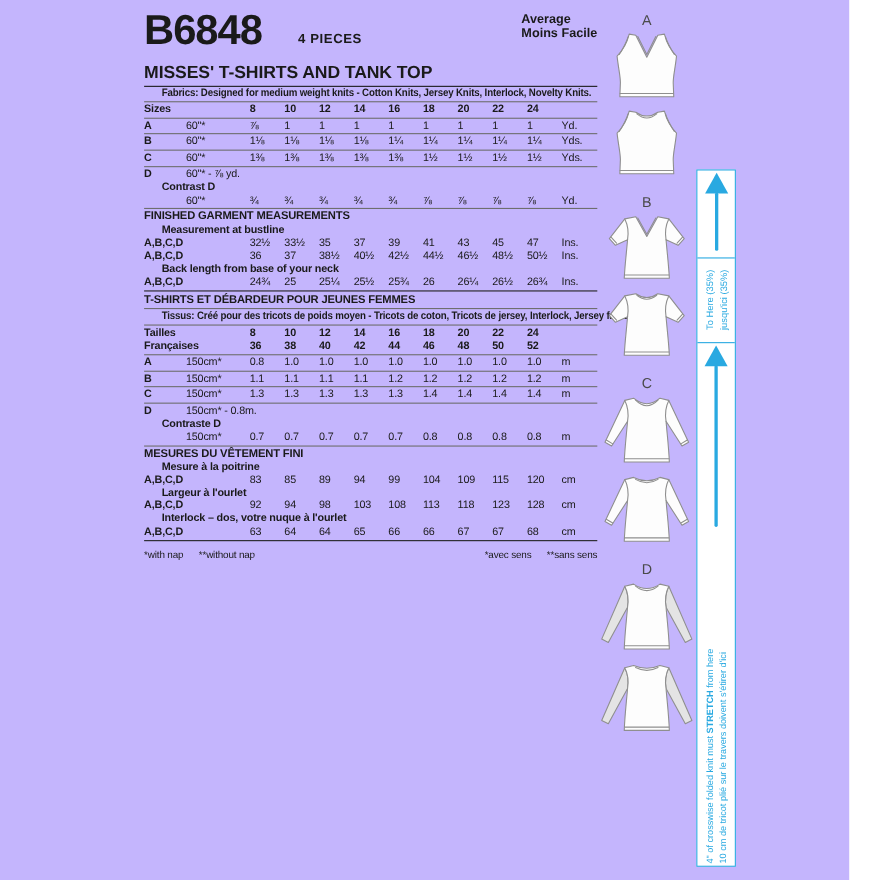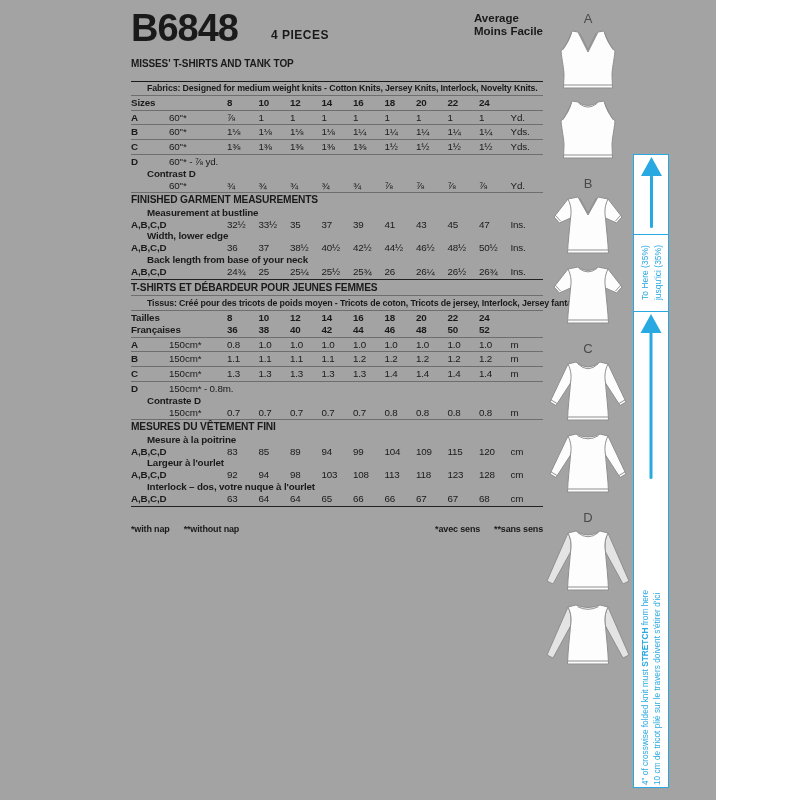--- a/index.html
+++ b/index.html
@@ -1,40 +1,40 @@
 <!DOCTYPE html>
 <html><head>
 <meta charset="utf-8">
 <style>
   * { margin:0; padding:0; box-sizing:border-box; }
   html,body { width:800px; height:800px; background:#ffffff; }
   body { font-family:"Liberation Sans", sans-serif; color:#1a1a1a; }
-  .sheet { position:relative; width:716px; height:800px; background:#a3a3a3; overflow:hidden; }
+  .sheet { position:relative; width:772px; height:800px; background:#c4b5fd; overflow:hidden; }
 
   
   .leftcol { position:absolute; left:131px; top:8px; width:412px; }
   .hdr { position:relative; height:50px; }
   .patnum { font-size:38px; font-weight:bold; letter-spacing:-1px; line-height:40px; }
   .pieces { position:absolute; left:140px; top:20px; font-size:12px; font-weight:bold; letter-spacing:.5px; }
   .diff { position:absolute; right:0; top:4px; text-align:left; font-size:11.5px; font-weight:bold; line-height:13px; }
-  .doctitle { font-size:10px; font-weight:bold; letter-spacing:-0.1px; padding-bottom:12px; border-bottom:1.6px solid #1a1a1a; }
+  .doctitle { font-size:16px; font-weight:bold; letter-spacing:-0.1px; padding-bottom:2px; border-bottom:1.6px solid #1a1a1a; }
 
   .tbl { font-size:9.8px; letter-spacing:-0.15px; }
   .trow { display:grid; grid-template-columns:38px 58px repeat(9,31.5px) 1fr; align-items:baseline; line-height:11.8px; }
   .vals { display:contents; }
   .cell { display:block; }
   .b { font-weight:bold; }
   .span2 { grid-column:1 / 3; }
   .spanrest { grid-column:2 / -1; }
   .lbl-line { line-height:11.8px; font-weight:bold;padding-left:16px; }
   .sec-title { line-height:12.5px; font-size:10.2px; font-weight:bold; }
   .fit { display:inline-block; transform:scaleX(0.9); transform-origin:0 50%; white-space:nowrap; }
   .hr  { border-top:1px solid #6e6e6e; margin:1px 0; }
   .hr2 { border-top:1.6px solid #222;  margin:1.5px 0; }
-  .footnotes { display:flex; justify-content:space-between; font-size:9px; font-weight:bold; line-height:12px; margin-top:16px;align-items:flex-end; }
+  .footnotes { display:flex; justify-content:space-between; font-size:9px; font-weight:normal; line-height:12px; margin-top:6px;align-items:flex-end; }
   .fmt > span + span { margin-left:14px; }
 
   
   .garments { position:absolute; left:545px; top:12px; width:86px; }
   .gblock { margin-bottom:14px; }
   .glabel { text-align:center; font-size:13px; color:#4a4a4a; line-height:14px; margin-bottom:1px; }
   .gsvg { display:block; }
   .ln { fill:none; stroke:#8f8f8f; stroke-width:1; stroke-linejoin:round; stroke-linecap:round; }
   .bodyfill { fill:#fdfdfd; stroke:#8f8f8f; stroke-width:1; stroke-linejoin:round; }
   .sleevefill { fill:#e4e4e4; stroke:#8f8f8f; stroke-width:1; stroke-linejoin:round; }
@@ -119,21 +119,20 @@
 
       <div class="sec-title">FINISHED GARMENT MEASUREMENTS</div>
 
       <div class="lbl-line">Measurement at bustline</div>
       <div class="trow">
         <span class="span2 b">A,B,C,D</span>
         <span class="vals"><span class="cell">32½</span><span class="cell">33½</span><span class="cell">35</span><span class="cell">37</span><span class="cell">39</span><span class="cell">41</span><span class="cell">43</span><span class="cell">45</span><span class="cell">47</span></span>
         <span>Ins.</span>
       </div>
 
-      <div class="lbl-line">Width, lower edge</div>
       <div class="trow">
         <span class="span2 b">A,B,C,D</span>
         <span class="vals"><span class="cell">36</span><span class="cell">37</span><span class="cell">38½</span><span class="cell">40½</span><span class="cell">42½</span><span class="cell">44½</span><span class="cell">46½</span><span class="cell">48½</span><span class="cell">50½</span></span>
         <span>Ins.</span>
       </div>
 
       <div class="lbl-line">Back length from base of your neck</div>
       <div class="trow">
         <span class="span2 b">A,B,C,D</span>
         <span class="vals"><span class="cell">24¾</span><span class="cell">25</span><span class="cell">25¼</span><span class="cell">25½</span><span class="cell">25¾</span><span class="cell">26</span><span class="cell">26¼</span><span class="cell">26½</span><span class="cell">26¾</span></span>

